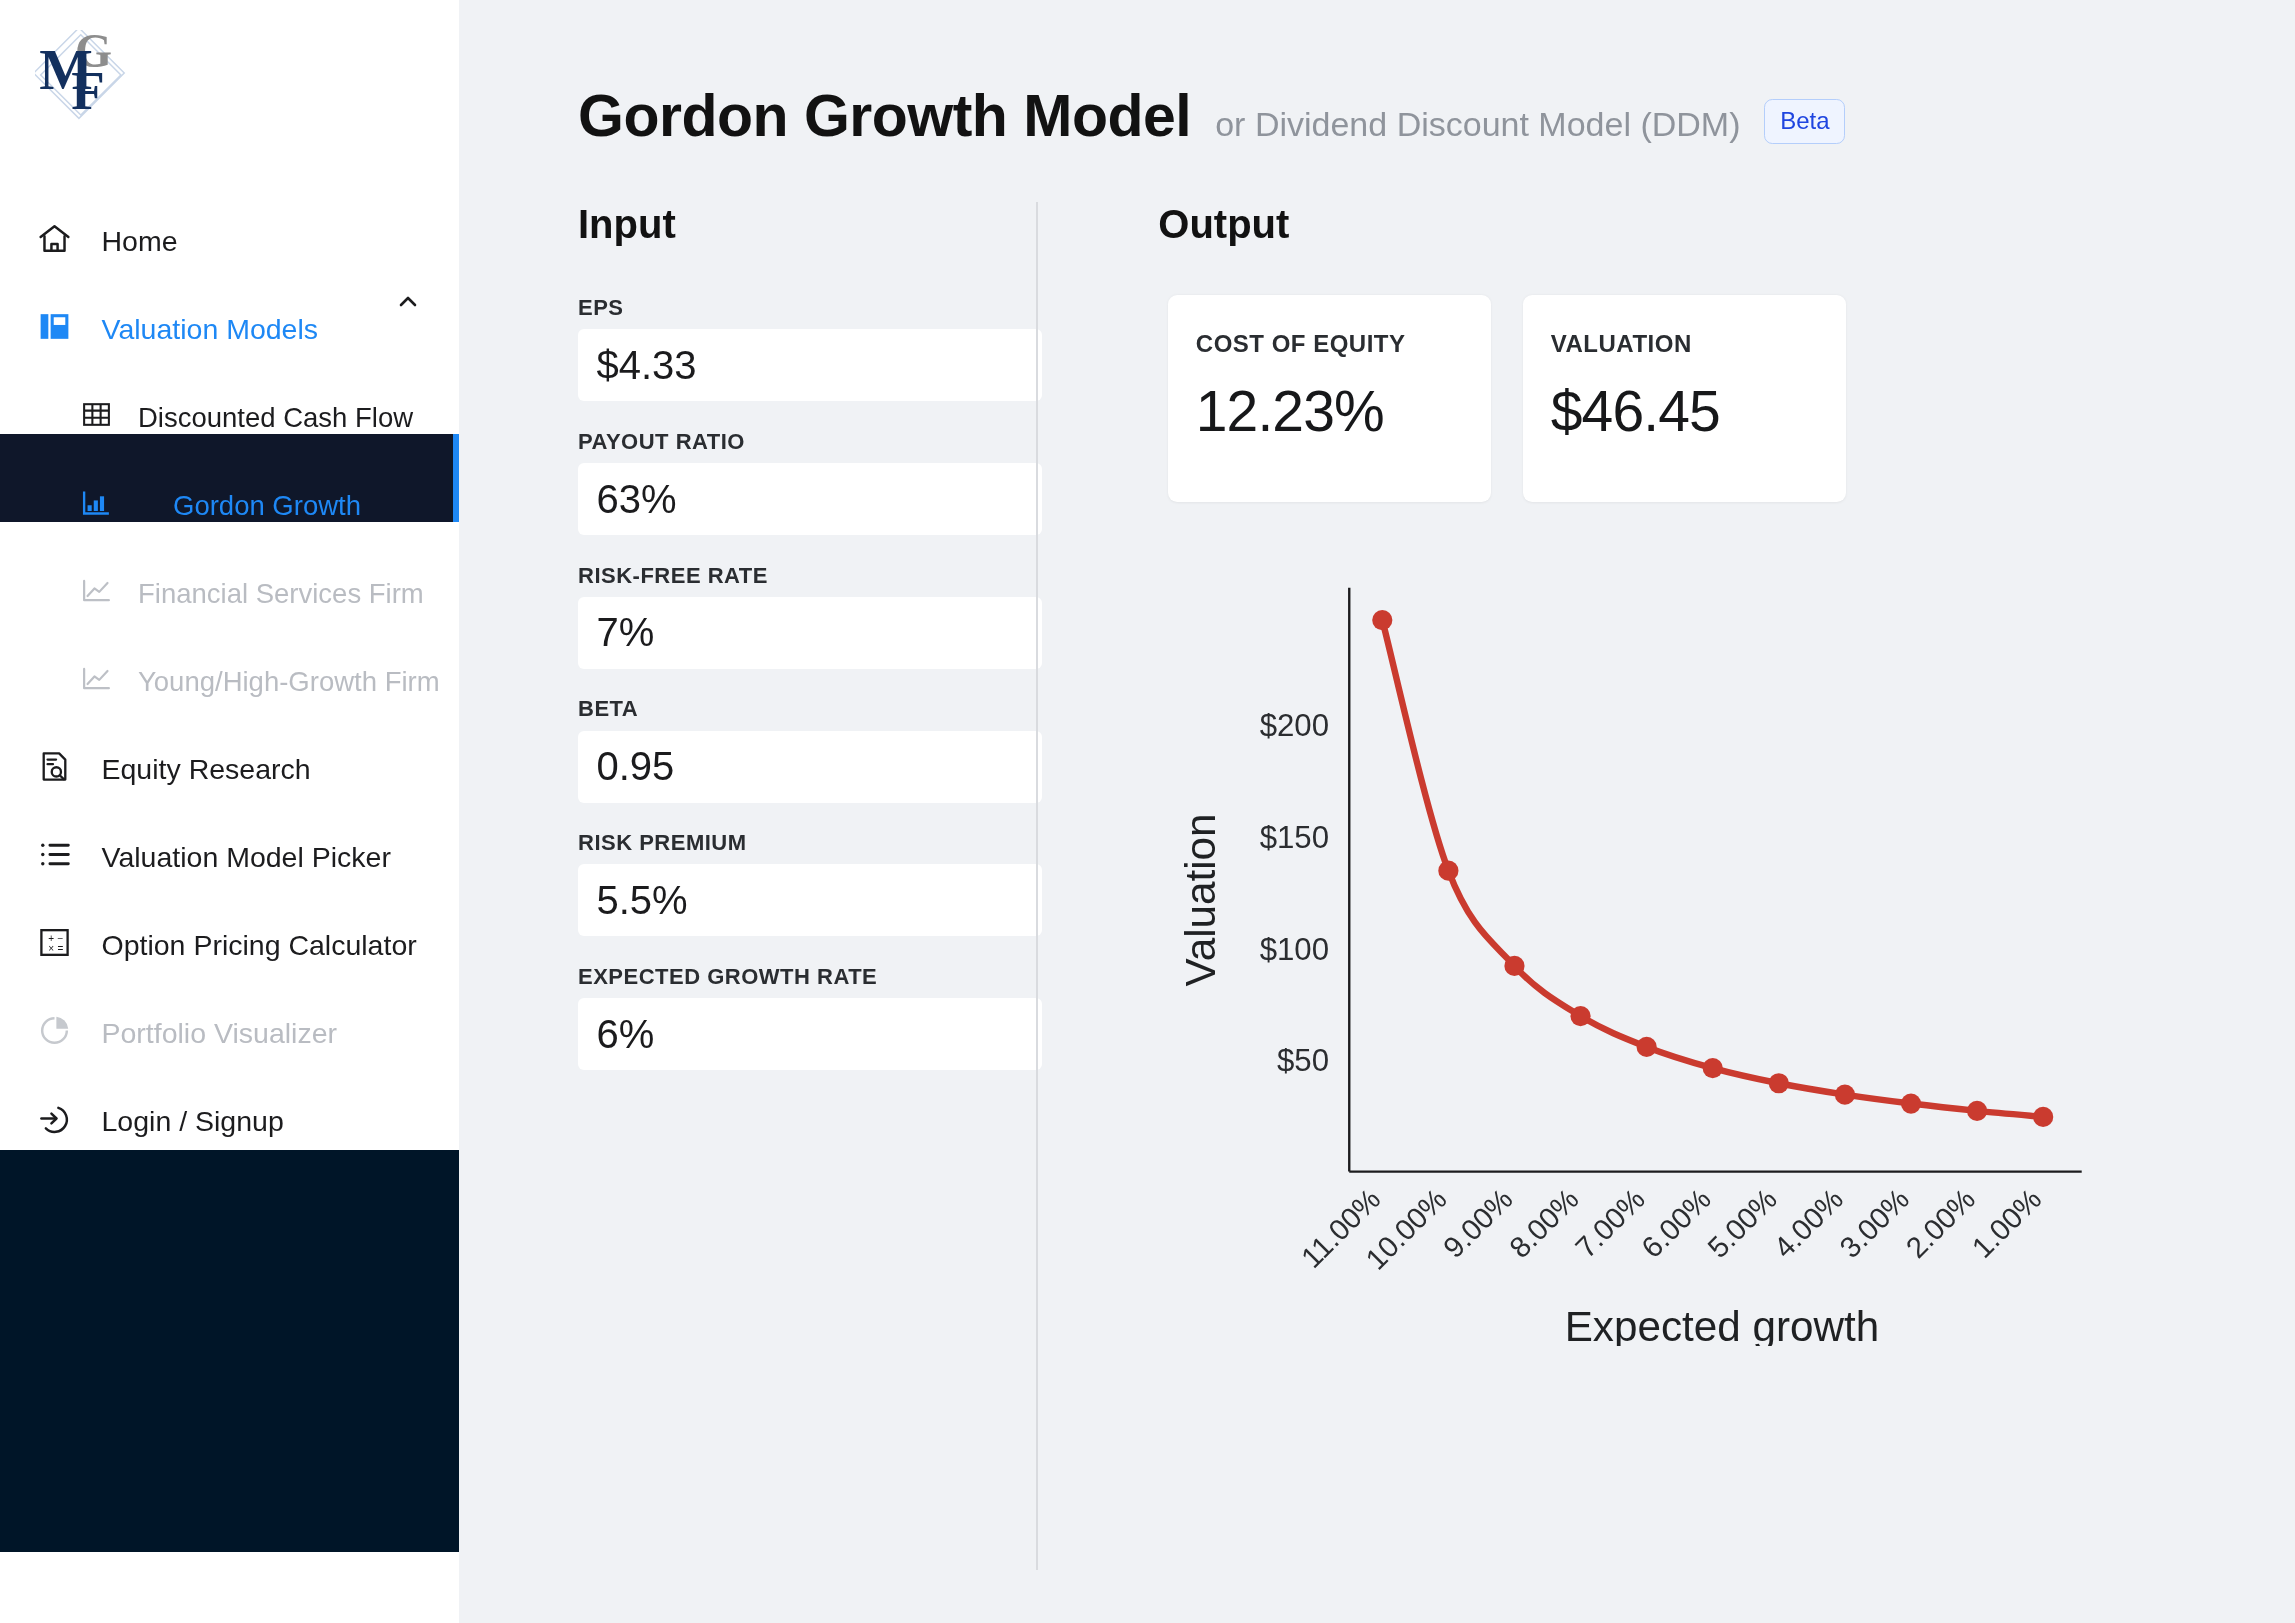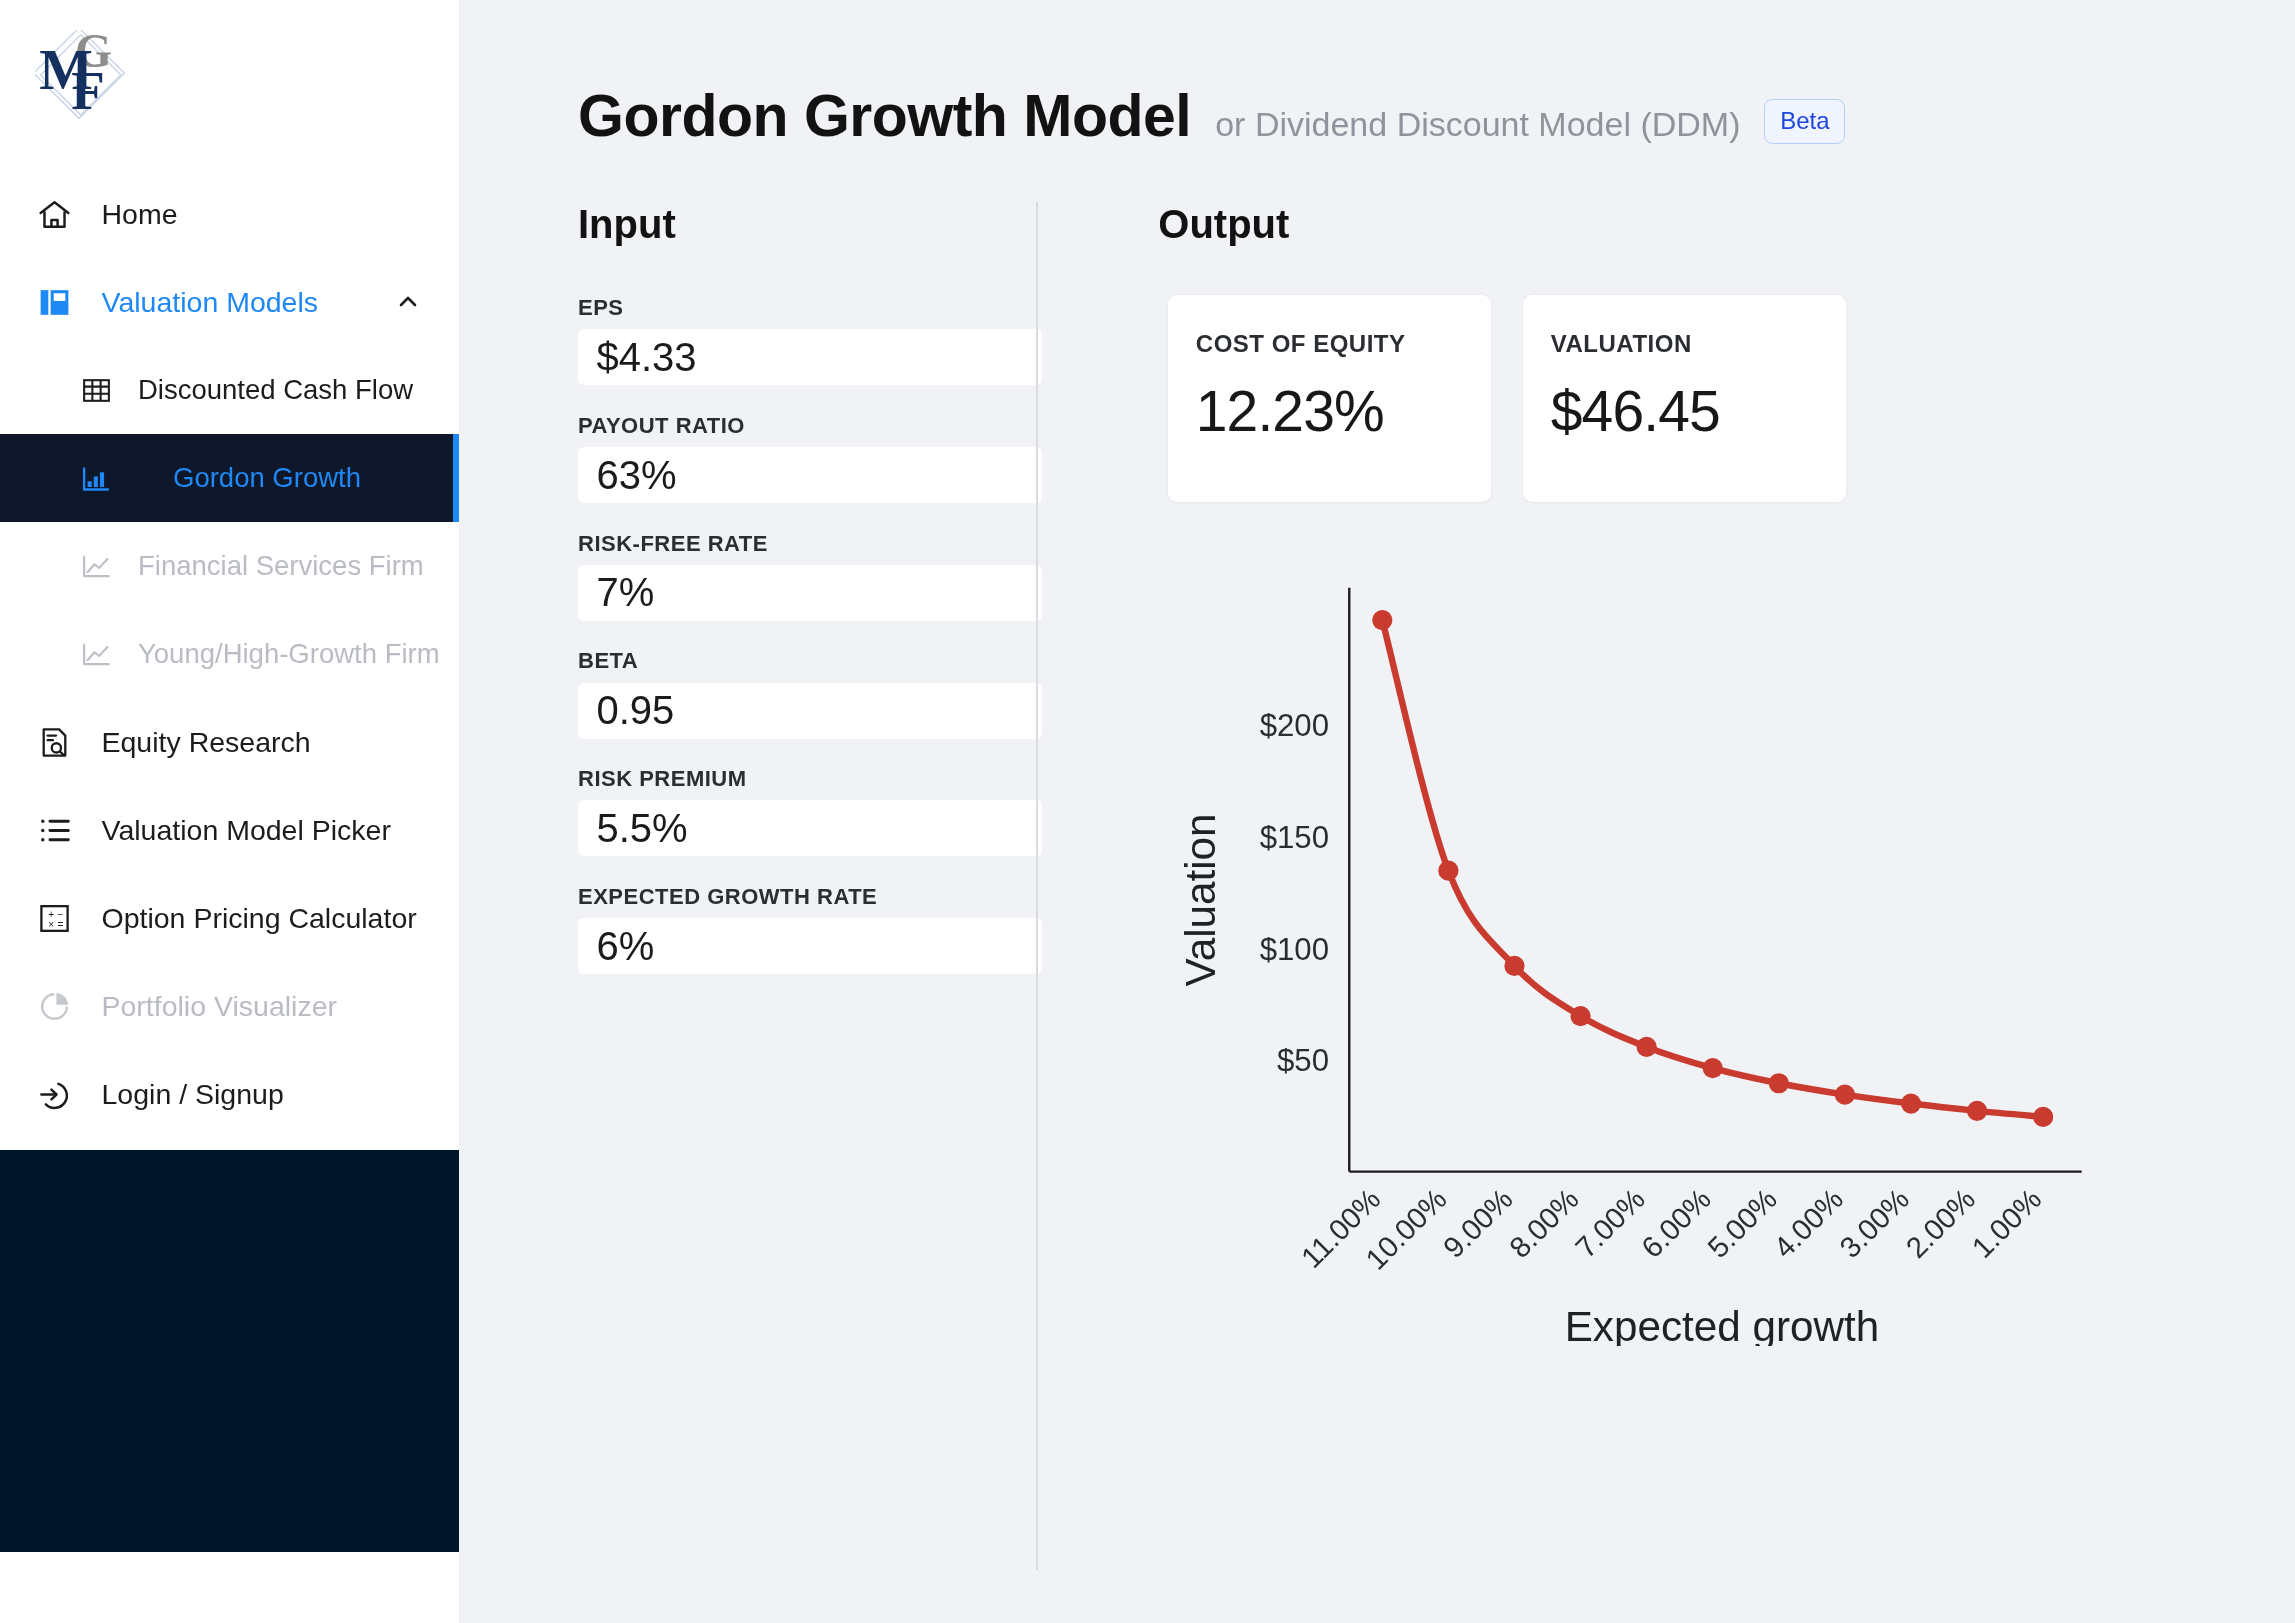--- a/index.html
+++ b/index.html
@@ -21,21 +21,21 @@
   }
   .logo-wrap {
     height: 170px;
     display: flex; align-items: center;
     padding-left: 35px;
   }
   .logo { width: 119px; height: 110px; position: relative; }
 
   .nav { display: flex; flex-direction: column; }
   .nav-item {
-    display: flex; align-items: center;
+    display: flex; align-items: flex-end;
     height: 88px;
     padding-left: 35px;
     font-size: 28.5px;
     color: #1c1c1e;
     cursor: pointer;
     position: relative;
   }
   .nav-item .ico {
     width: 39px; height: 39px;
     margin-right: 27.5px;
@@ -131,21 +131,21 @@
     margin-bottom: 48px;
   }
   .field { margin-bottom: 27.5px; }
   .field-label {
     font-size: 22px; font-weight: 700;
     letter-spacing: 0.5px;
     color: #2a2d31;
     margin-bottom: 8.3px;
   }
   .field-input {
-    width: 464px; height: 56px;
+    width: 464px; height: 72px;
     background: #ffffff;
     border: none; border-radius: 6px;
     font-size: 40px;
     color: #1b1b1d;
     padding: 0 0 0 18.4px;
     font-family: "Liberation Sans", sans-serif;
     display: flex; align-items: center;
   }
 
   .cards { display: flex; gap: 22px; margin-top: 26px; }

